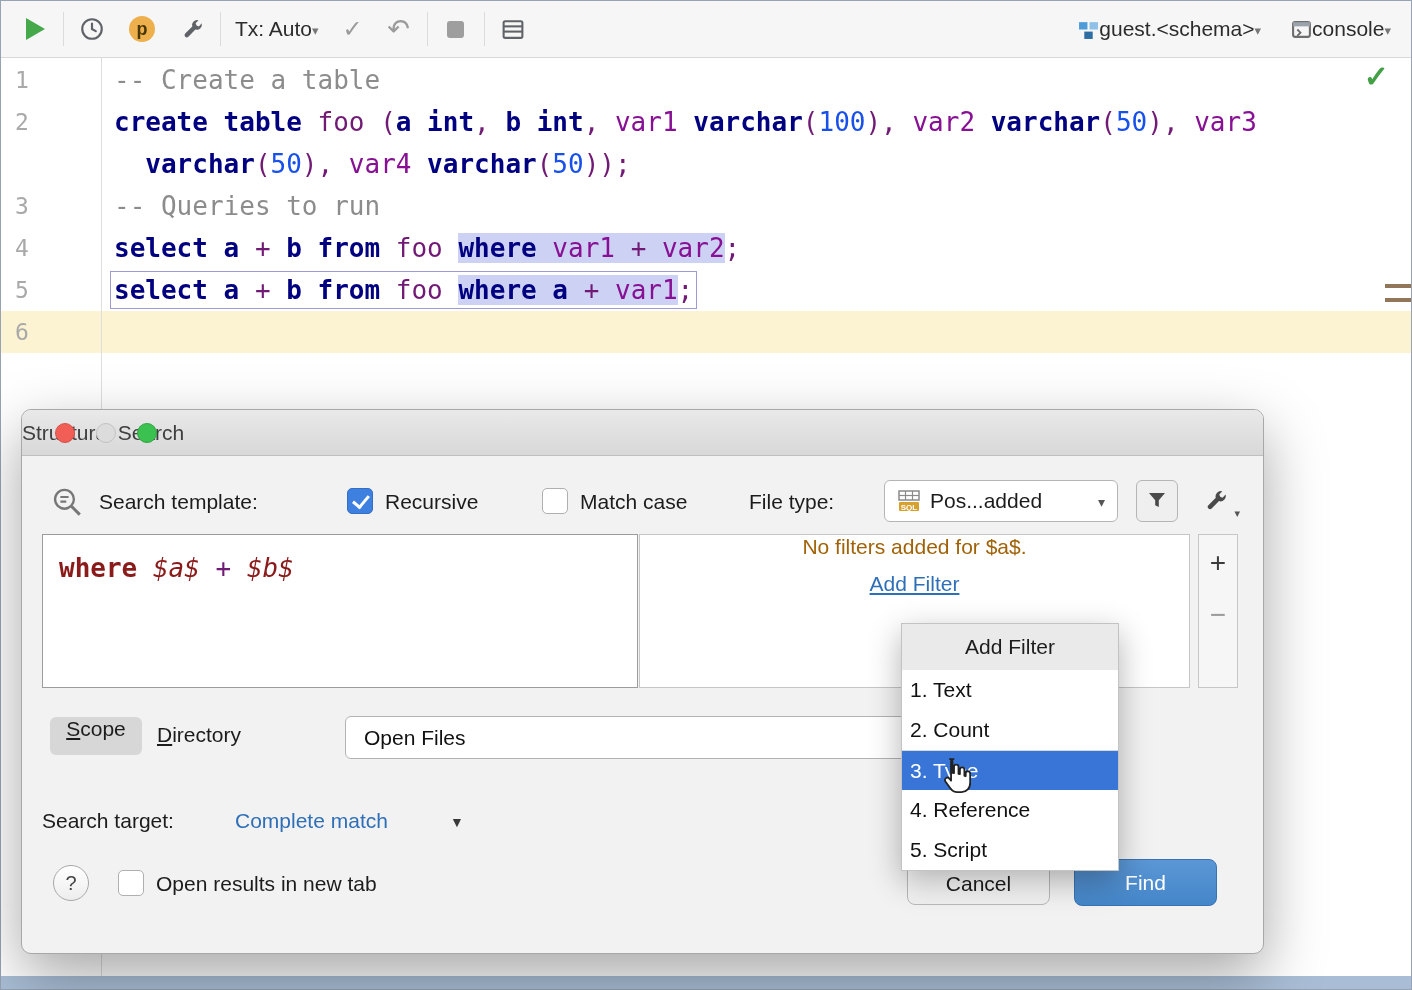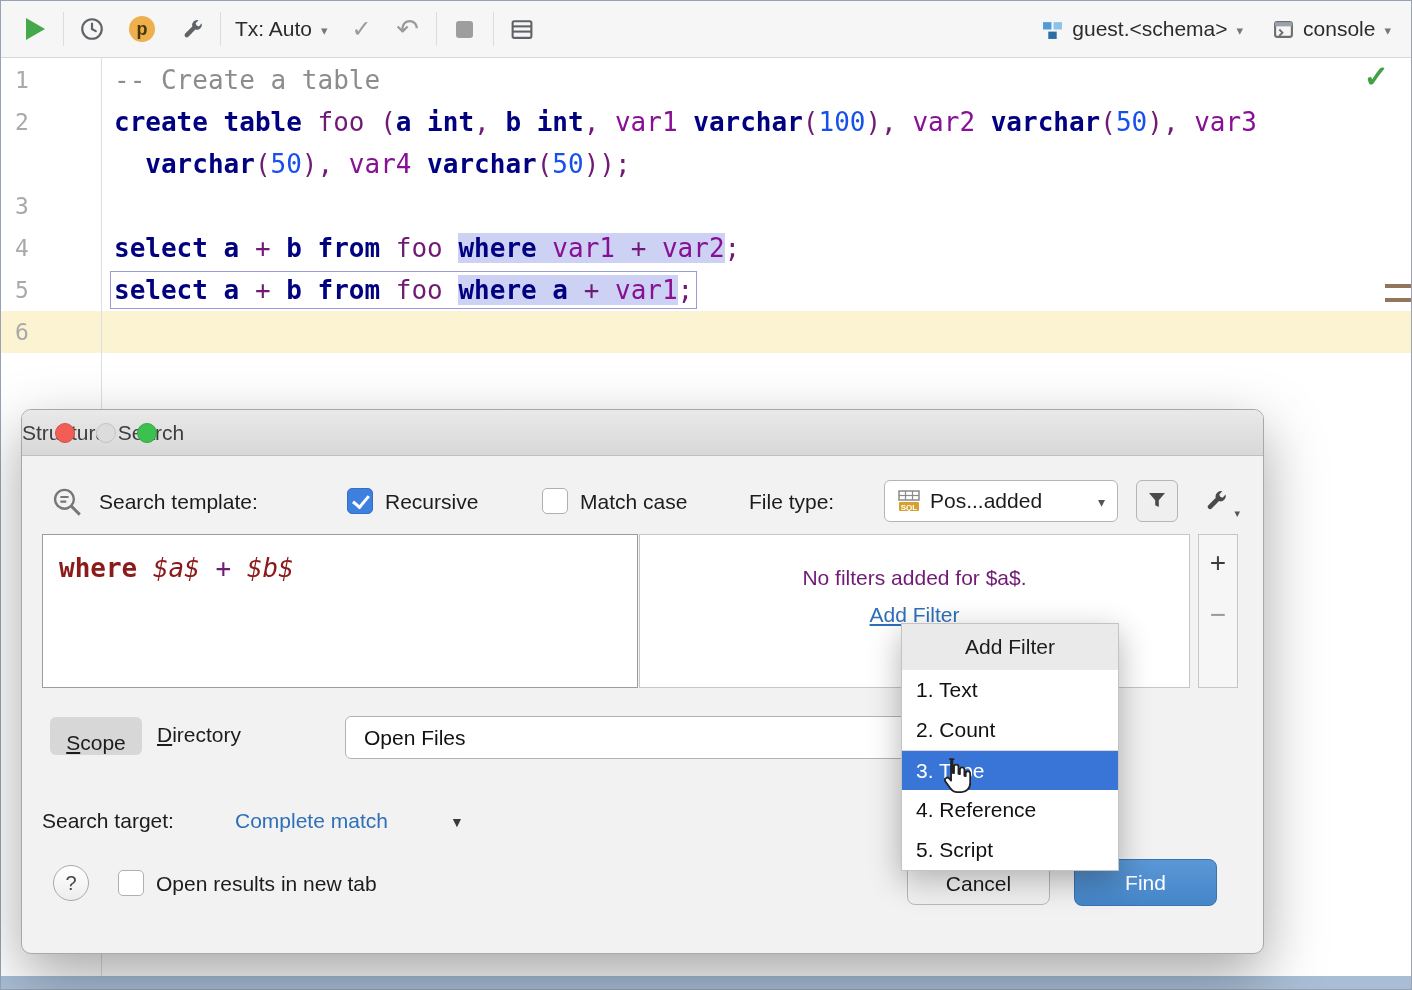--- a/index.html
+++ b/index.html
@@ -13,21 +13,21 @@
   .window{position:absolute;inset:0;border:1px solid #97a3b2;background:#fff}
 
   
   .toolbar{position:absolute;left:0;top:0;width:100%;height:57px;background:#f6f6f6;border-bottom:1px solid #d8d8d8;display:flex;align-items:center;padding:0 16px;z-index:3}
   .tb-btn{display:flex;align-items:center;justify-content:center;width:36px;height:36px;border-radius:4px;flex:0 0 auto}
   .tb-sep{width:1px;height:34px;background:#dcdcdc;margin:0 10px;flex:0 0 auto}
   .glyph{font-size:24px;color:#9b9b9b;line-height:1}
   .glyph.big{font-size:27px}
   .stop-sq{width:17px;height:17px;background:#9e9e9e;border-radius:3px}
   .p-badge{width:26px;height:26px;border-radius:50%;background:#eeb04d;color:#473607;font-weight:bold;font-size:18px;display:flex;align-items:center;justify-content:center}
-  .tb-select{display:flex;align-items:center;gap:9px;font-size:21px;color:#2c2c2c;flex:0 0 auto;cursor:default}
+  .tb-select{display:flex;align-items:center;font-size:21px;color:#2c2c2c;flex:0 0 auto;cursor:default}
   .chev{font-size:13px;color:#777;transform:translateY(1px)}
   .tb-right{margin-left:auto;display:flex;align-items:center;gap:30px;padding-right:4px}
   .ml14{margin-left:14px}.ml10{margin-left:10px}.ml16{margin-left:16px}.ml4{margin-left:4px}
 
   
   .editor{position:absolute;left:0;top:57px;right:0;bottom:13px;background:#fff;z-index:1}
   .gutter-line{position:absolute;left:100px;top:0;bottom:0;width:1px;background:#dedede;z-index:2}
   #code-rows{position:absolute;left:0;top:1px;right:0}
   .crow{position:relative;height:42px}
   .crow.cur{background:var(--cur)}
@@ -60,40 +60,40 @@
   .cb.checked::after{content:"";position:absolute;left:8px;top:3px;width:7px;height:13px;border:solid #fff;border-width:0 3px 3px 0;transform:rotate(40deg)}
   .tpl-icon{position:absolute;left:26px;top:74px}
   .ftcombo{position:absolute;left:862px;top:70px;width:234px;height:42px;background:#fff;border:1px solid #b5b5b5;border-radius:6px;display:flex;align-items:center;gap:9px;padding:0 12px;font-size:21px;color:#1c1c1c}
   .ftcombo .chev{margin-left:auto;color:#555;font-size:14px}
   .toolbtn{position:absolute;top:70px;width:42px;height:42px;border-radius:6px;display:flex;align-items:center;justify-content:center}
   .toolbtn.bordered{left:1114px;border:1px solid #b5b5b5;background:#efefef}
   .toolbtn.plain{left:1168px;width:52px}
   .mini-chev{position:absolute;right:2px;bottom:2px;font-size:11px;color:#555}
   .tpl-editor{position:absolute;left:20px;top:124px;width:596px;height:154px;background:#fff;border:1px solid #9c9c9c;padding:12px 16px}
   .filter-panel{position:absolute;left:617px;top:124px;width:551px;height:154px;background:#fff;border:1px solid #c6c6c6;text-align:center}
-  .filter-empty{margin-top:31px;font-size:21px;color:#701a75}
+  .filter-empty{font-size:21px;color:#a16207}
   .addfilter-link{display:inline-block;margin-top:13px;font-size:21px;color:var(--link);text-decoration:underline}
   .pm-col{position:absolute;left:1176px;top:124px;width:40px;height:154px;background:#f6f6f6;border:1px solid #c6c6c6;text-align:center}
   .pm-plus{font-size:28px;color:#3c3c3c;line-height:1;margin-top:14px}
   .pm-minus{font-size:28px;color:#9a9a9a;line-height:1;margin-top:24px}
-  .scope-pill{position:absolute;left:28px;top:307px;width:92px;height:38px;background:#d7d7d7;border-radius:6px;display:flex;align-items:flex-end;justify-content:center;font-size:21px;color:#1c1c1c}
+  .scope-pill{position:absolute;left:28px;top:307px;width:92px;height:38px;background:#d7d7d7;border-radius:6px;display:flex;align-items:flex-start;justify-content:center;font-size:21px;color:#1c1c1c}
   .dir-tab{position:absolute;left:135px;top:313px;font-size:21px;color:#1c1c1c}
   .mn{text-decoration:underline}
   .scope-combo{position:absolute;left:323px;top:306px;width:768px;height:43px;background:#fff;border:1px solid #b3b3b3;border-radius:6px;display:flex;align-items:center;padding:0 18px;font-size:21px;color:#111}
   .target-link{position:absolute;left:213px;top:399px;font-size:21px;color:var(--link)}
   .target-tri{position:absolute;left:428px;top:404px;font-size:14px;color:#3a3a3a}
   .help-btn{position:absolute;left:31px;top:455px;width:36px;height:36px;border-radius:50%;background:linear-gradient(#fff,#ededed);border:1px solid #a8a8a8;display:flex;align-items:center;justify-content:center;font-size:20px;color:#444}
   .btn{position:absolute;border-radius:8px;font-size:21px;display:flex;align-items:center;justify-content:center;cursor:default}
   .btn.cancel{left:885px;top:452px;width:143px;height:43px;background:linear-gradient(#fff,#f0f0f0);border:1px solid #b9b9b9;color:#1c1c1c}
   .btn.find{left:1052px;top:449px;width:143px;height:47px;background:linear-gradient(#5b97d6,var(--find));border:1px solid #3a72b2;color:#fff}
 
   
   .popup{position:absolute;left:900px;top:622px;width:218px;background:#fff;border:1px solid #c3c3c3;box-shadow:0 10px 30px rgba(0,0,0,.3);z-index:9}
   .popup-title{height:46px;line-height:46px;text-align:center;background:#eaeaea;font-size:21px;color:#1c1c1c}
-  .mitem{height:40px;line-height:40px;padding-left:14px;font-size:21px;color:#111}
+  .mitem{height:40px;line-height:40px;padding-left:8px;font-size:21px;color:#111}
   .mitem.sel{background:var(--accent);color:#fff;border-top:1px solid #d8d8d8}
 
   .cursor{position:absolute;left:936px;top:756px;z-index:12}
   .bottombar{position:absolute;left:0;bottom:0;width:100%;height:13px;background:#a9bed6;z-index:4}
 </style>
 </head>
 <body>
 
 <div class="window">
 
@@ -173,20 +173,21 @@
         <div class="crow">
           <span class="gut">2</span>
           <span class="code mono"><span class="k-kw">create</span><span class="k-pl"> </span><span class="k-kw">table</span><span class="k-pl"> foo (</span><span class="k-kw">a</span><span class="k-pl"> </span><span class="k-kw">int</span><span class="k-pl">, </span><span class="k-kw">b</span><span class="k-pl"> </span><span class="k-kw">int</span><span class="k-pl">, </span><span class="k-var">var1</span><span class="k-pl"> </span><span class="k-kw">varchar</span><span class="k-pl">(</span><span class="k-num">100</span><span class="k-pl">), </span><span class="k-var">var2</span><span class="k-pl"> </span><span class="k-kw">varchar</span><span class="k-pl">(</span><span class="k-num">50</span><span class="k-pl">), </span><span class="k-var">var3</span></span>
         </div>
         <div class="crow">
           <span class="gut"></span>
           <span class="code mono"><span class="k-pl">  </span><span class="k-kw">varchar</span><span class="k-pl">(</span><span class="k-num">50</span><span class="k-pl">), </span><span class="k-var">var4</span><span class="k-pl"> </span><span class="k-kw">varchar</span><span class="k-pl">(</span><span class="k-num">50</span><span class="k-pl">));</span></span>
         </div>
         <div class="crow">
           <span class="gut">3</span>
+          <span class="code mono"><span class="k-com">-- Queries to run</span></span>
         </div>
         <div class="crow">
           <span class="gut">4</span>
           <span class="code mono"><span class="k-kw">select</span><span class="k-pl"> </span><span class="k-kw">a</span><span class="k-pl"> + </span><span class="k-kw">b</span><span class="k-pl"> </span><span class="k-kw">from</span><span class="k-pl"> foo </span><span class="k-kw hl">where</span><span class="k-pl hl"> </span><span class="k-var hl">var1</span><span class="k-pl hl"> + </span><span class="k-var hl">var2</span><span class="k-pl">;</span></span>
         </div>
         <div class="crow">
           <span class="gut">5</span>
           <span class="code mono"><span class="matchbox"><span class="k-kw">select</span><span class="k-pl"> </span><span class="k-kw">a</span><span class="k-pl"> + </span><span class="k-kw">b</span><span class="k-pl"> </span><span class="k-kw">from</span><span class="k-pl"> foo </span><span class="k-kw hl">where</span><span class="k-pl hl"> </span><span class="k-kw hl">a</span><span class="k-pl hl"> + </span><span class="k-var hl">var1</span><span class="k-pl">;</span></span></span>
         </div>
         <div class="crow cur">

